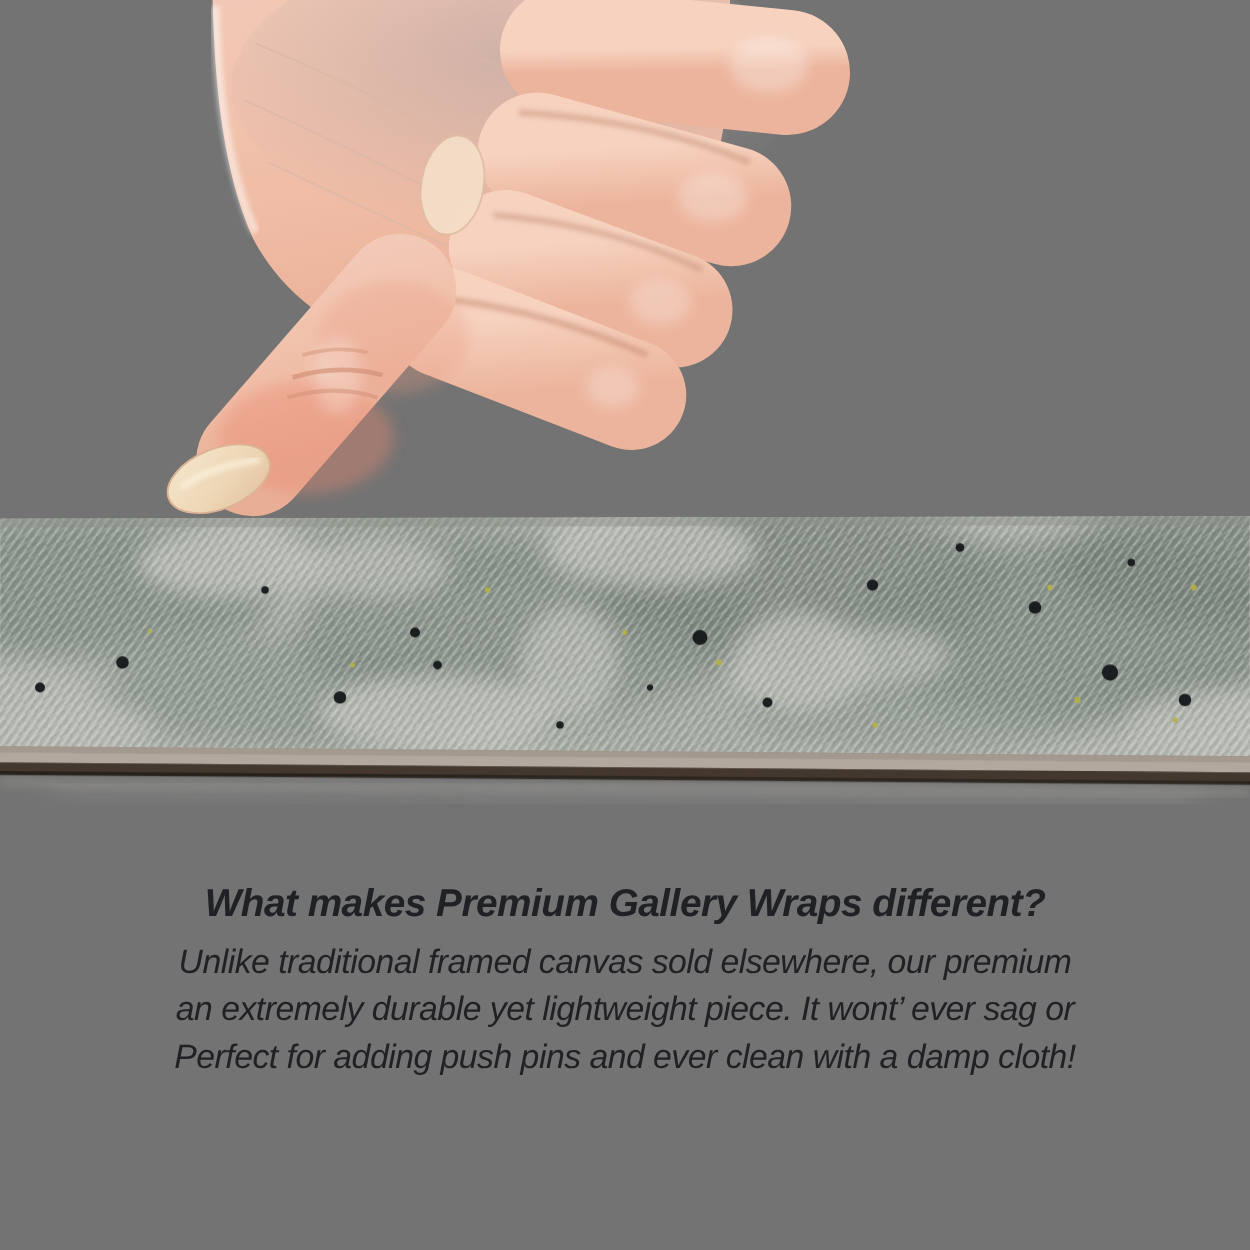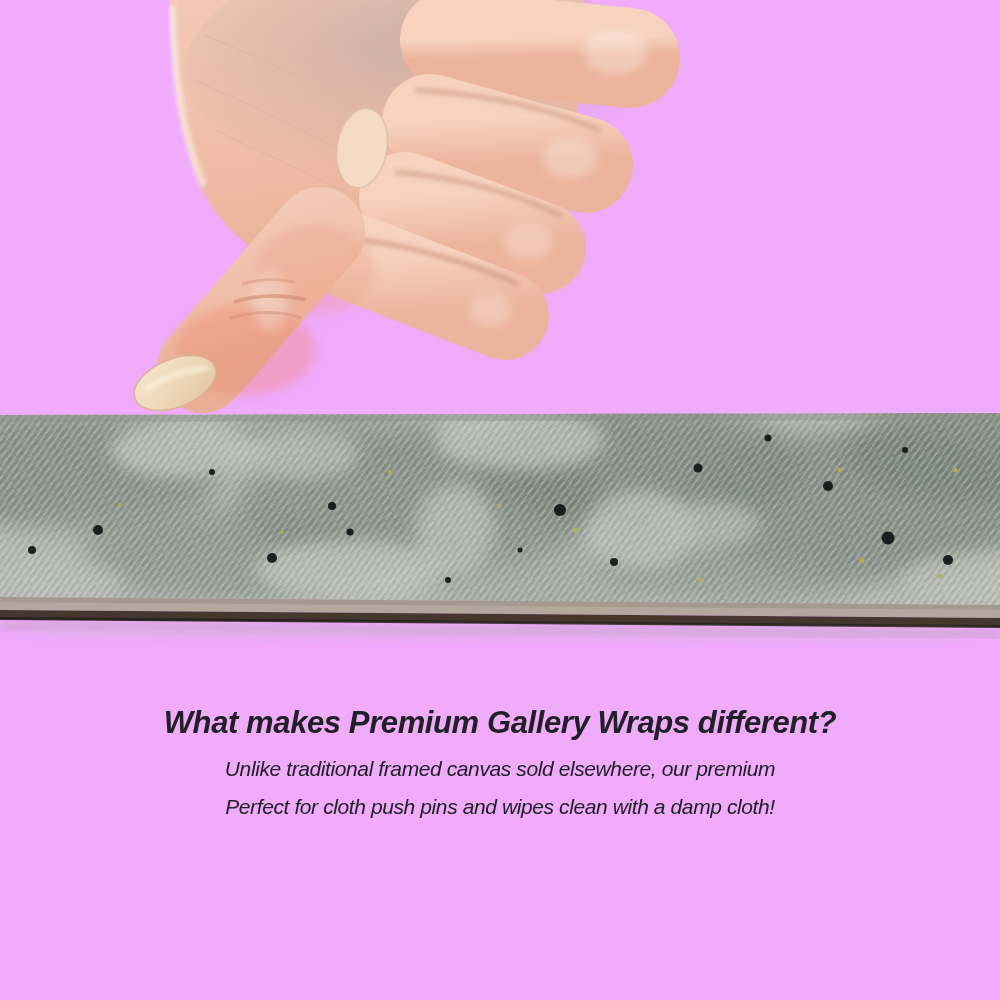--- a/index.html
+++ b/index.html
@@ -1,26 +1,26 @@
 <!DOCTYPE html>
 <html><head>
 <meta charset="utf-8">
 <style>
   html,body{margin:0;padding:0;}
   body{width:1000px;height:1000px;background:#ffffff;overflow:hidden;
        font-family:"Liberation Sans", sans-serif;}
-  .stage{position:relative;width:1000px;height:1000px;background:#f0abfc;}
+  .stage{position:relative;width:1000px;height:1000px;background:#737373;}
   .strip-wrap{position:absolute;left:0;top:410px;width:1000px;height:240px;}
   .hand-wrap{position:absolute;left:120px;top:0;width:580px;height:420px;}
   .strip-wrap svg,.hand-wrap svg{display:block;width:100%;height:100%;}
   .text-block{position:absolute;left:0;top:702px;width:1000px;text-align:center;
               color:#202124;font-style:italic;}
   .caption-heading{margin:0 0 6px 0;font-size:31px;line-height:42px;font-weight:700;
                    letter-spacing:-0.4px;}
-  .caption-line{font-size:21px;line-height:38px;font-weight:400;letter-spacing:-0.4px;}
+  .caption-line{font-size:27px;line-height:38px;font-weight:400;letter-spacing:-0.4px;}
 </style>
 </head>
 <body>
 
 <div class="stage">
 
   <div class="strip-wrap">
     <svg viewBox="0 0 1000 240" preserveAspectRatio="none">
       <defs>
         <clipPath id="faceClip">
@@ -209,16 +209,17 @@
       <ellipse cx="55" cy="383" rx="43" ry="24" transform="rotate(-22 55 383)" fill="url(#nailGrad)" stroke="#dcb394" stroke-width="1.5"></ellipse>
       <path d="M25,390 Q50,372 88,368" stroke="#fbf3df" stroke-width="5" fill="none" opacity="0.8" filter="url(#hb2)"></path>
 
       <path d="M52,5 C54,70 60,132 84,186" stroke="#ffffff" stroke-width="7" fill="none" opacity="0.5" filter="url(#hb2)"></path>
     </svg>
   </div>
 
   <div class="text-block">
     <h2 class="caption-heading">What makes Premium Gallery Wraps different?</h2>
     <div class="caption-line">Unlike traditional framed canvas sold elsewhere, our premium</div>
-    <div class="caption-line">Perfect for cloth push pins and wipes clean with a damp cloth!</div>
+    <div class="caption-line">an extremely durable yet lightweight piece. It wont’ ever sag or</div>
+    <div class="caption-line">Perfect for adding push pins and ever clean with a damp cloth!</div>
   </div>
 
 </div>
 
 </body></html>

